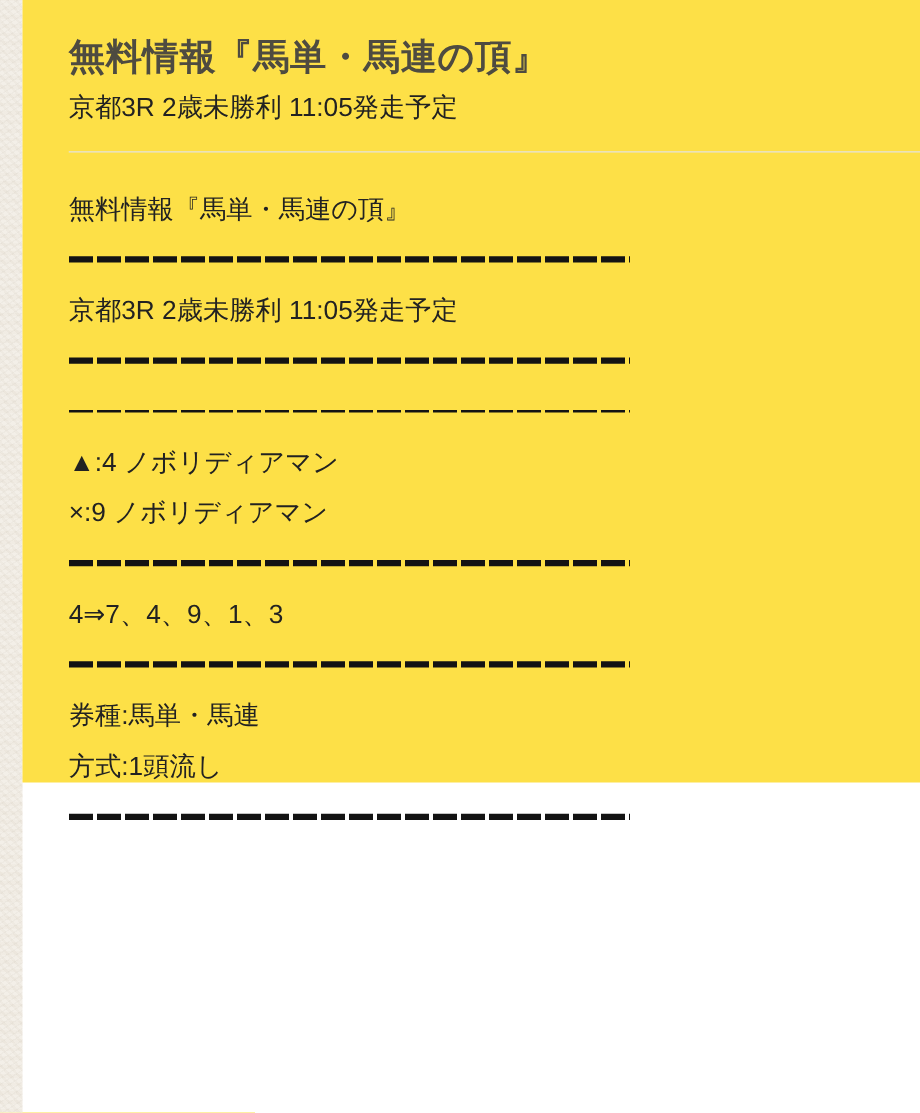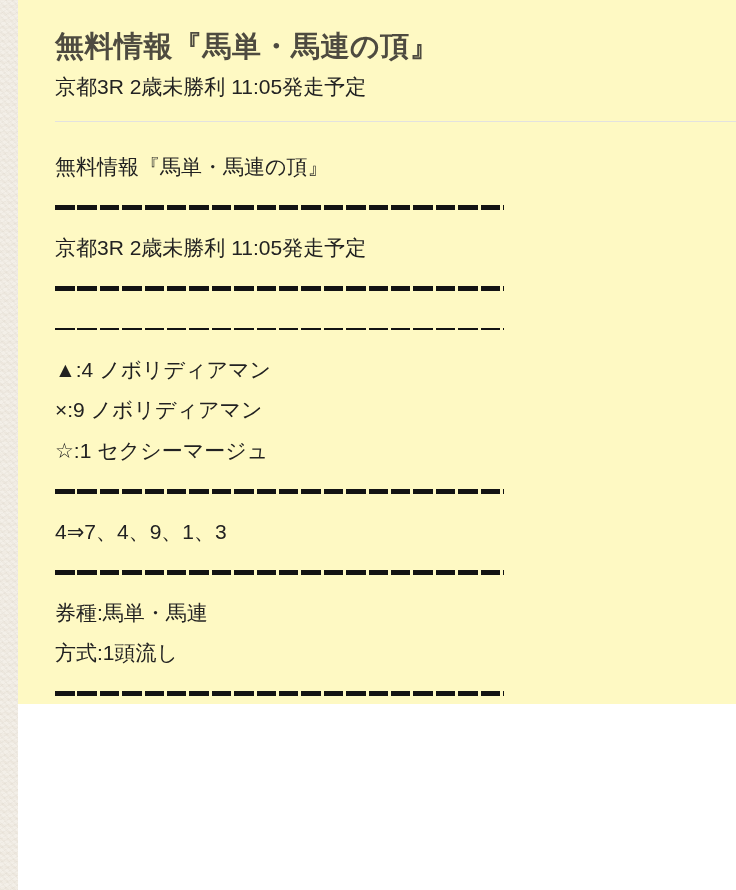--- a/index.html
+++ b/index.html
@@ -24,22 +24,22 @@
     background-color: #f3efe8;
     background-image:
       repeating-linear-gradient(47deg, rgba(160,140,110,0.05) 0 2px, rgba(255,255,255,0) 2px 5px),
       repeating-linear-gradient(-33deg, rgba(120,110,90,0.04) 0 1px, rgba(255,255,255,0) 1px 4px),
       repeating-linear-gradient(0deg, rgba(190,170,140,0.05) 0 3px, rgba(255,255,255,0) 3px 7px);
   }
   .content {
     position: absolute;
     left: 18px; top: 0;
     width: 718px;
-    height: 704px;
-    background: #fef9c3;
+    height: 626px;
+    background: #fde047;
     padding-left: 37px;
     box-sizing: border-box;
   }
   .page-title {
     margin: 0;
     padding-top: 28px;
     font-size: 29px;
     line-height: 36px;
     font-weight: bold;
     color: #4e4b40;
@@ -96,21 +96,20 @@
 
     <div class="line">京都3R 2歳未勝利 11:05発走予定</div>
 
     <div class="line"><div class="dash heavy"></div></div>
 
 
     <div class="line"><div class="dash thin"></div></div>
 
     <div class="line">▲:4 ノボリディアマン</div>
     <div class="line">×:9 ノボリディアマン</div>
-    <div class="line">☆:1 セクシーマージュ</div>
 
     <div class="line"><div class="dash heavy"></div></div>
 
     <div class="line">4⇒7、4、9、1、3</div>
 
     <div class="line"><div class="dash heavy"></div></div>
 
     <div class="line">券種:馬単・馬連</div>
     <div class="line">方式:1頭流し</div>
 

